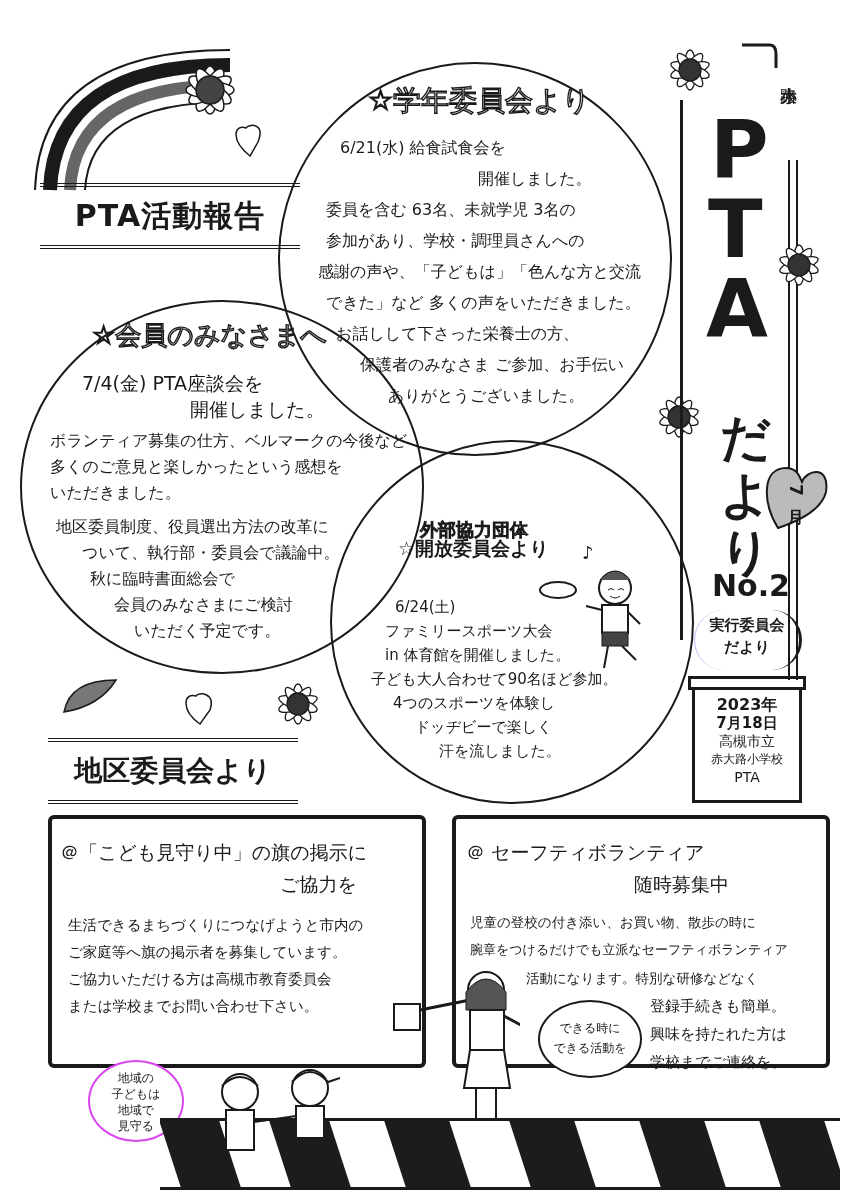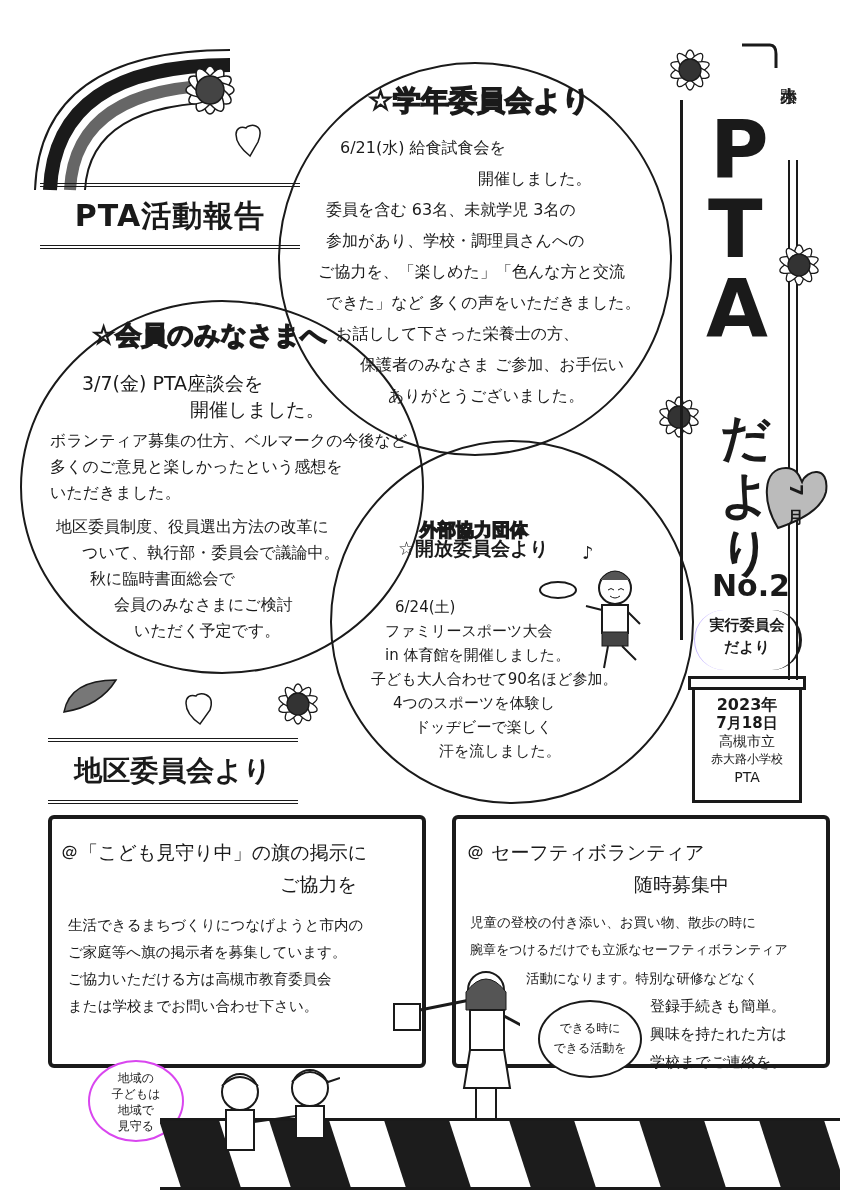--- a/index.html
+++ b/index.html
@@ -1,20 +1,20 @@
 <!DOCTYPE html>
 <html><head>
 <meta charset="utf-8">
 <style>
   html,body{margin:0;padding:0;background:#fff;}
   body{width:849px;height:1200px;position:relative;overflow:hidden;
        font-family:"DejaVu Sans",sans-serif;color:#1a1a1a;}
   .abs{position:absolute;}
   .hw{font-family:"DejaVu Sans",sans-serif;color:#1a1a1a;line-height:1.35;}
-  .outline{color:#fff;-webkit-text-stroke:1.4px #1a1a1a;font-weight:bold;}
+  .outline{color:#fff;-webkit-text-stroke:1.4px #1a1a1a;font-weight:normal;}
   .bold{font-weight:bold;}
   .circle{position:absolute;border:2px solid #1a1a1a;border-radius:50%;}
   .banner{position:absolute;border-top:4px double #1a1a1a;border-bottom:4px double #1a1a1a;}
   .box{position:absolute;border:4px solid #1a1a1a;border-radius:6px;}
   .line{white-space:nowrap;}
   .center{text-align:center;}
   .stripe{position:absolute;background:#1c1c1c;transform:skewX(18deg);}
 </style>
 </head>
 <body>
@@ -44,31 +44,31 @@
   <div class="bold center" style="font-size:30px;line-height:58px;letter-spacing:1px;">PTA活動報告</div>
 </div>
 
 <div class="circle" style="left:278px;top:62px;width:390px;height:390px;"></div>
 <div class="abs hw outline" style="left:368px;top:82px;font-size:28px;">☆学年委員会より</div>
 <div class="abs hw" style="left:318px;top:132px;width:330px;font-size:16px;line-height:31px;">
   <div class="line" style="padding-left:22px">6/21(水) 給食試食会を</div>
   <div class="line" style="padding-left:160px">開催しました。</div>
   <div class="line" style="padding-left:8px">委員を含む 63名、未就学児 3名の</div>
   <div class="line" style="padding-left:8px">参加があり、学校・調理員さんへの</div>
-  <div class="line" style="padding-left:0">ご協力を、「楽しめた」「色んな方と交流</div>
+  <div class="line" style="padding-left:0">感謝の声や、「子どもは」「色んな方と交流</div>
   <div class="line" style="padding-left:8px">できた」など 多くの声をいただきました。</div>
   <div class="line" style="padding-left:18px">お話しして下さった栄養士の方、</div>
   <div class="line" style="padding-left:42px">保護者のみなさま ご参加、お手伝い</div>
   <div class="line" style="padding-left:70px">ありがとうございました。</div>
 </div>
 
 <div class="circle" style="left:20px;top:300px;width:400px;height:370px;background:transparent;"></div>
 <div class="abs hw outline" style="left:92px;top:318px;font-size:26px;">☆会員のみなさまへ</div>
 <div class="abs hw" style="left:50px;top:370px;width:370px;font-size:16px;line-height:26px;">
-  <div class="line" style="padding-left:32px;font-size:19px">3/7(金) PTA座談会を</div>
+  <div class="line" style="padding-left:32px;font-size:19px">7/4(金) PTA座談会を</div>
   <div class="line" style="padding-left:140px;font-size:19px">開催しました。</div>
   <div class="line" style="padding-left:0;margin-top:6px">ボランティア募集の仕方、ベルマークの今後など</div>
   <div class="line" style="padding-left:0">多くのご意見と楽しかったという感想を</div>
   <div class="line" style="padding-left:0">いただきました。</div>
   <div class="line" style="padding-left:6px;margin-top:8px">地区委員制度、役員選出方法の改革に</div>
   <div class="line" style="padding-left:32px">ついて、執行部・委員会で議論中。</div>
   <div class="line" style="padding-left:40px">秋に臨時書面総会で</div>
   <div class="line" style="padding-left:64px">会員のみなさまにご検討</div>
   <div class="line" style="padding-left:84px">いただく予定です。</div>
 </div>

